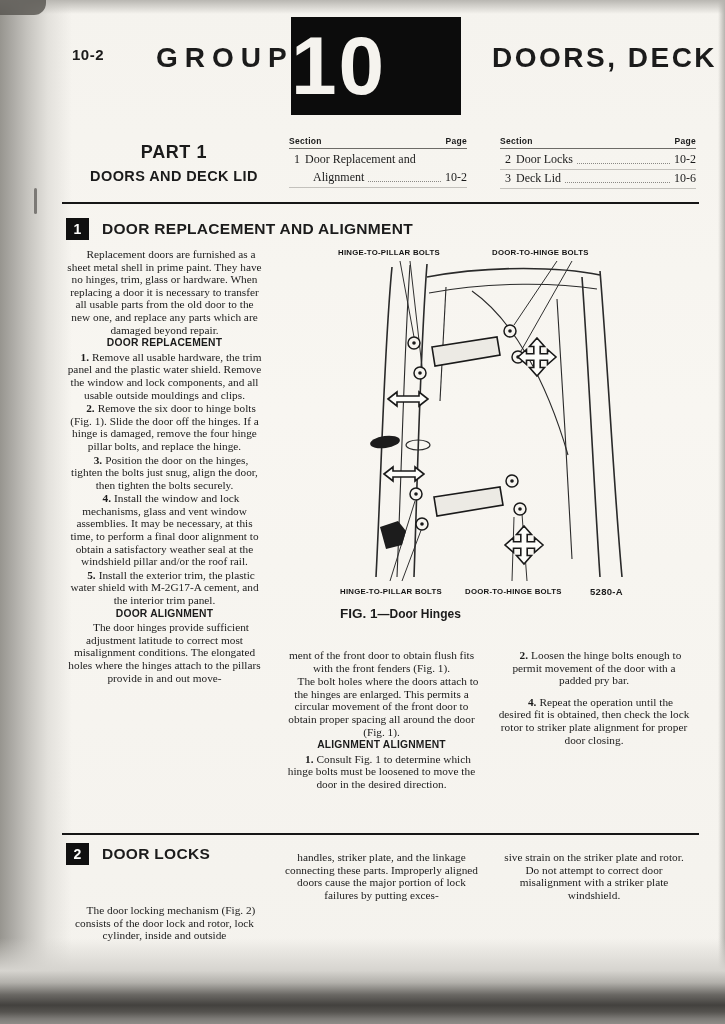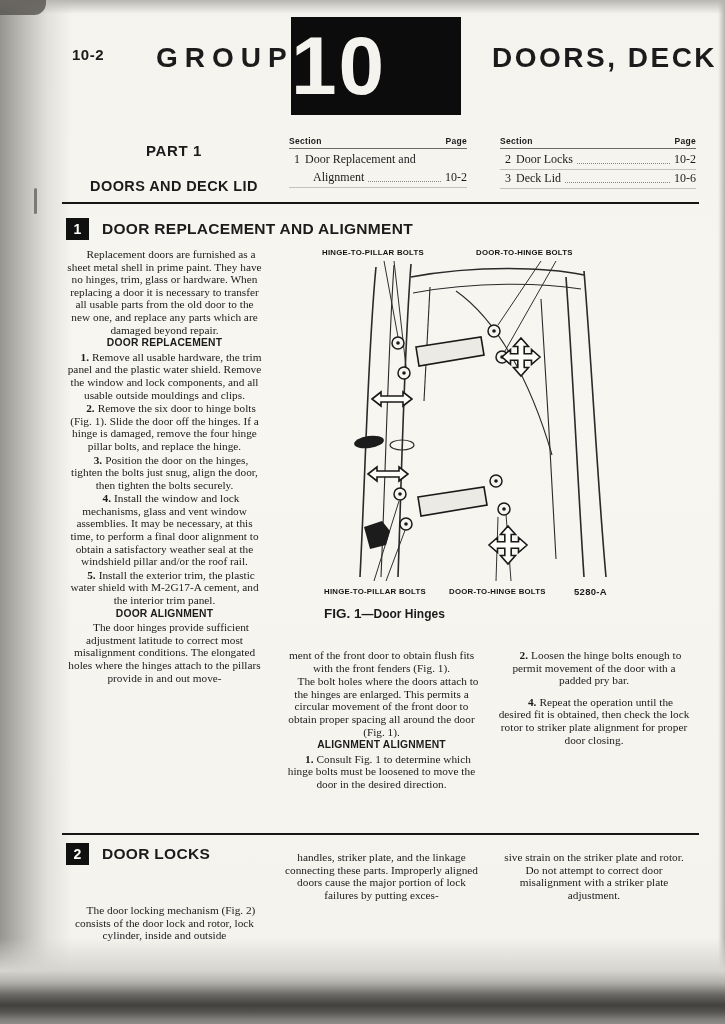--- a/index.html
+++ b/index.html
@@ -36,21 +36,21 @@
     font:bold 28px "Liberation Sans",sans-serif; letter-spacing:7px; }
   .group-box { position:absolute; left:291px; top:17px; width:170px; height:98px;
     background:#0c0c0c; display:flex; align-items:center; justify-content:flex-start; }
   .group-box span { color:#f5f3ee; font:bold 82px "Liberation Sans",sans-serif; letter-spacing:2px; }
   .group-title { position:absolute; left:492px; top:42px;
     font:bold 28px "Liberation Sans",sans-serif; letter-spacing:2.5px; white-space:nowrap; }
 
   
   .part-block { position:absolute; left:80px; top:142px; width:188px; text-align:center;
     font-family:"Liberation Sans",sans-serif; font-weight:bold; }
-  .part-line1 { font-size:15px; letter-spacing:.6px; margin-bottom:19px; }
+  .part-line1 { font-size:18px; letter-spacing:.6px; margin-bottom:5px; }
   .part-line2 { font-size:14.5px; letter-spacing:.4px; }
 
   .toc { position:absolute; top:136px; font-size:12px; }
   .toc1 { left:289px; width:178px; }
   .toc2 { left:500px; width:196px; }
   .toc-head { display:flex; justify-content:space-between;
     font:bold 8.5px "Liberation Sans",sans-serif; letter-spacing:.3px;
     border-bottom:1px solid #6d6b67; padding-bottom:2px; margin-bottom:2px; }
   .toc-row { display:flex; align-items:flex-end; padding:1px 0 2px; }
   .toc-rule { border-bottom:1px solid #c3c1bc; }
@@ -79,21 +79,21 @@
   .stepnum { font-weight:700; padding-right:3px; }
   .gap { margin-top:9px !important; }
   #col-left  { left:66px;  top:248px; width:197px; }
   #col-mid   { left:284px; top:649px; width:195px; }
   #col-right { left:498px; top:649px; width:192px; }
   #s2-col1 { left:66px;  top:904px; width:197px; }
   #s2-col2 { left:284px; top:851px; width:195px; }
   #s2-col3 { left:498px; top:851px; width:192px; }
 
   
-  .figure { position:absolute; left:316px; top:246px; width:336px; height:382px; }
+  .figure { position:absolute; left:332px; top:246px; width:336px; height:382px; }
   .fig-label { position:absolute; font:bold 7.8px "Liberation Sans",sans-serif;
     letter-spacing:.25px; color:#141414; white-space:nowrap; }
   .fl-tl { left:6px; top:2px; } .fl-tr { left:160px; top:2px; }
   .fl-bl { left:8px; top:341px; } .fl-br { left:133px; top:341px; }
   .fig-code { position:absolute; left:258px; top:340px;
     font:bold 9.5px "Liberation Sans",sans-serif; letter-spacing:.3px; }
   .figure svg { position:absolute; left:0; top:13px; }
   .fig-caption { position:absolute; left:8px; top:358px;
     font-family:"Liberation Sans",sans-serif; font-weight:bold; }
   .cap-fig { font-size:13.5px; } .cap-rest { font-size:12px; }
@@ -269,16 +269,16 @@
     <div class="sec-title">DOOR LOCKS</div>
   </div>
 
   <div class="col" id="s2-col1">
     <p class="ind">The door locking mechanism (Fig. 2) consists of the door lock and rotor, lock cylinder, inside and outside</p>
   </div>
   <div class="col" id="s2-col2">
     <p>handles, striker plate, and the linkage connecting these parts. Improperly aligned doors cause the major portion of lock failures by putting exces-</p>
   </div>
   <div class="col" id="s2-col3">
-    <p>sive strain on the striker plate and rotor. Do not attempt to correct door misalignment with a striker plate adjustment.</p>
+    <p>sive strain on the striker plate and rotor. Do not attempt to correct door misalignment with a striker plate windshield.</p>
   </div>
 
 </div>
 
 </body></html>

